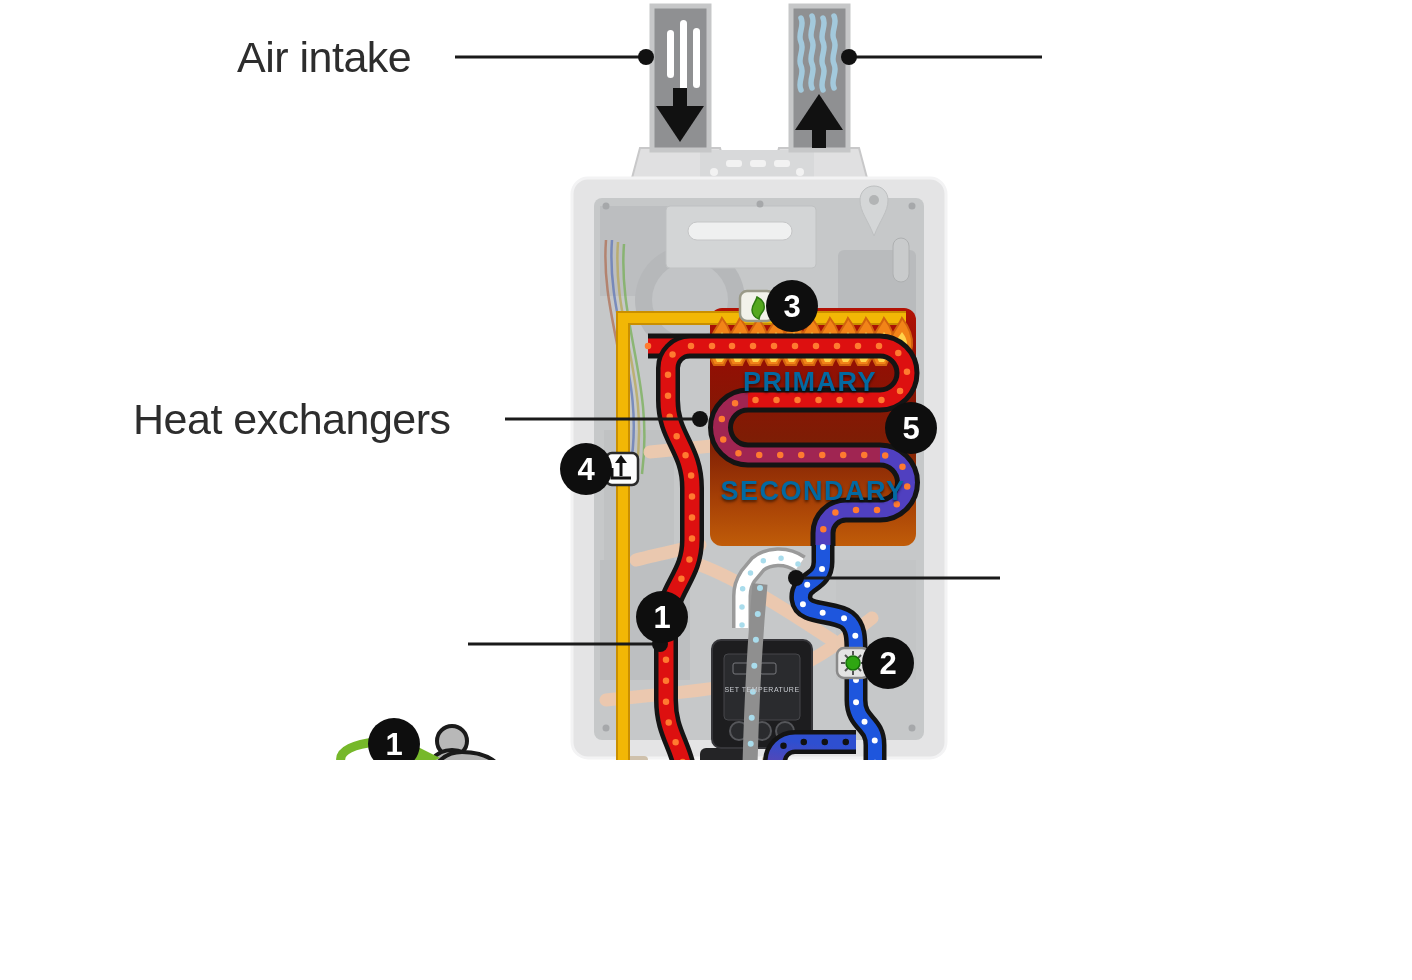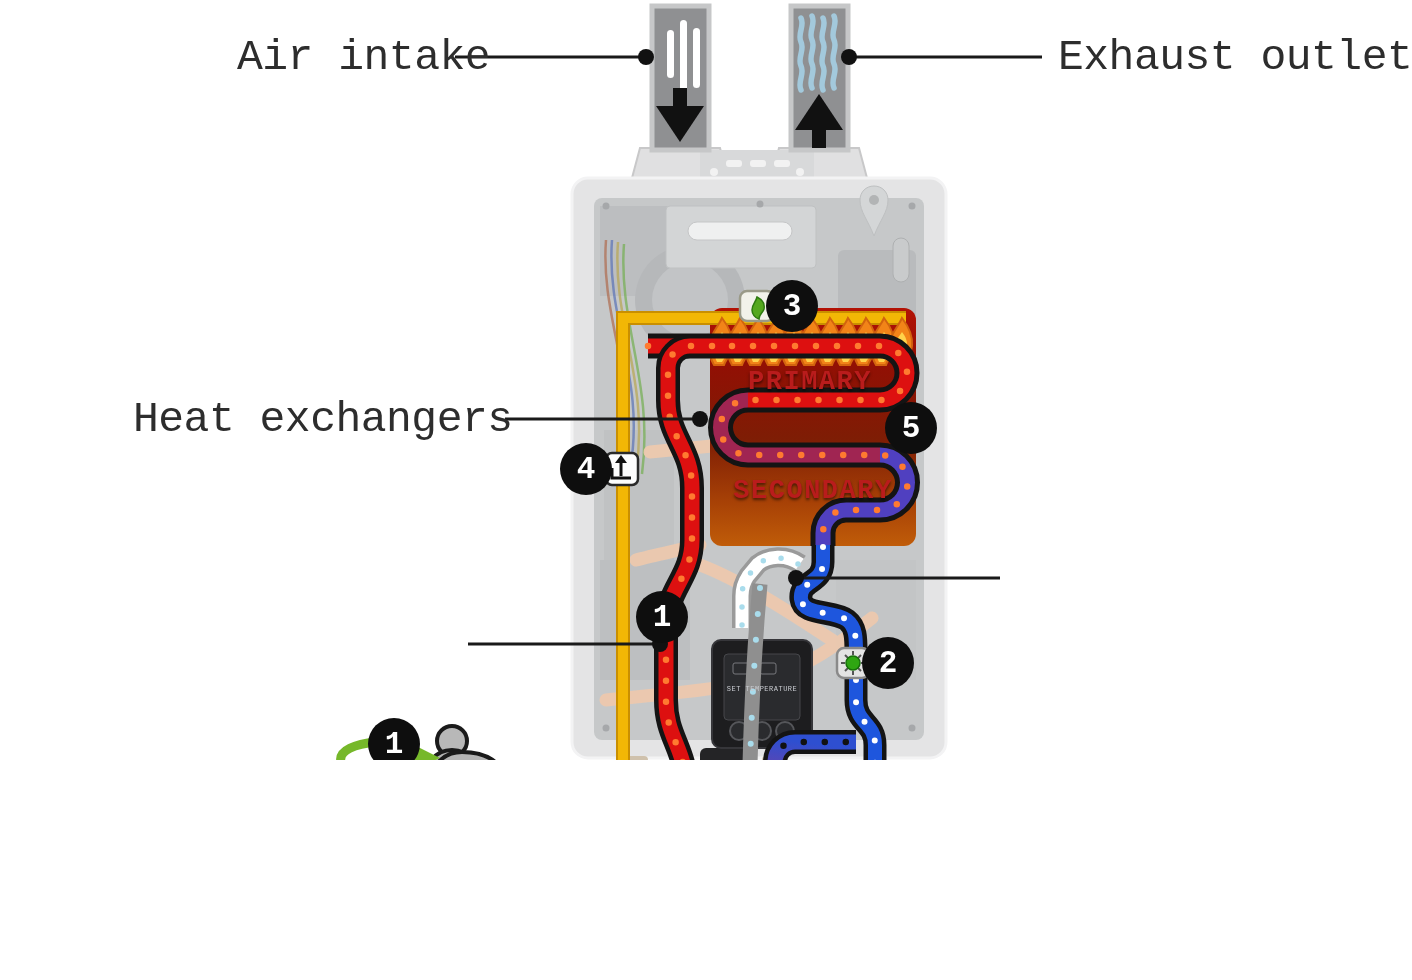--- a/index.html
+++ b/index.html
@@ -1,23 +1,23 @@
 <!DOCTYPE html>
 <html><head>
 <meta charset="utf-8">
 <style>
   html,body{margin:0;padding:0;background:#fff;}
   #stage{position:relative;width:1412px;height:760px;background:#fff;overflow:hidden;
-         font-family:Liberation Mono, monospace;}
+         font-family:Liberation Sans, sans-serif;}
   #art{position:absolute;left:0;top:0;}
   .callout{position:absolute;font-size:43px;color:#2d2d2d;letter-spacing:-0.5px;white-space:nowrap;line-height:1;}
   .badge{position:absolute;width:52px;height:52px;border-radius:50%;background:#0e0e0e;color:#fff;
          display:flex;align-items:center;justify-content:center;font-weight:bold;font-size:31px;
          transform:translate(-50%,-50%);line-height:1;}
-  .hx-label{position:absolute;transform:translateX(-50%);color:#b91c1c;font-weight:bold;font-size:27px;
+  .hx-label{position:absolute;transform:translateX(-50%);color:#0369a1;font-weight:bold;font-size:27px;
             letter-spacing:1.5px;white-space:nowrap;text-shadow:0 2px 3px rgba(0,0,0,.55);line-height:1;}
   .panel-text{position:absolute;transform:translateX(-50%);color:#c9ccd1;font-size:7px;letter-spacing:.5px;
               white-space:nowrap;line-height:1;}
 </style>
 </head>
 <body>
 
 <div id="stage">
 
 <svg id="art" width="1412" height="980" viewBox="0 0 1412 980">
@@ -272,21 +272,20 @@
       <line x1="845" y1="655" x2="848" y2="658"></line>
           <line x1="858" y1="668" x2="861" y2="671"></line>
       <line x1="861" y1="655" x2="858" y2="658"></line>
           <line x1="848" y1="668" x2="845" y2="671"></line>
     </g>
     <circle cx="853" cy="663" r="7" fill="#2fa612" stroke="#17700a" stroke-width="1.5"></circle>
   </g>
 </svg>
 
 <div class="callout" style="left:237px;top:36px;">Air intake</div>
-<div class="callout" style="left:1058px;top:36px;">Exhaust outlet</div>
 <div class="callout" style="left:133px;top:398px;">Heat exchangers</div>
 
 <div class="hx-label" style="left:810px;top:369px;">PRIMARY</div>
 <div class="hx-label" style="left:813px;top:478px;text-align:right;">SECONDARY</div>
 
 <div class="panel-text" style="left:762px;top:686px;">SET TEMPERATURE</div>
 
 <div class="badge" style="left:792px;top:306px;">3</div>
 <div class="badge" style="left:911px;top:428px;">5</div>
 <div class="badge" style="left:586px;top:469px;">4</div>

